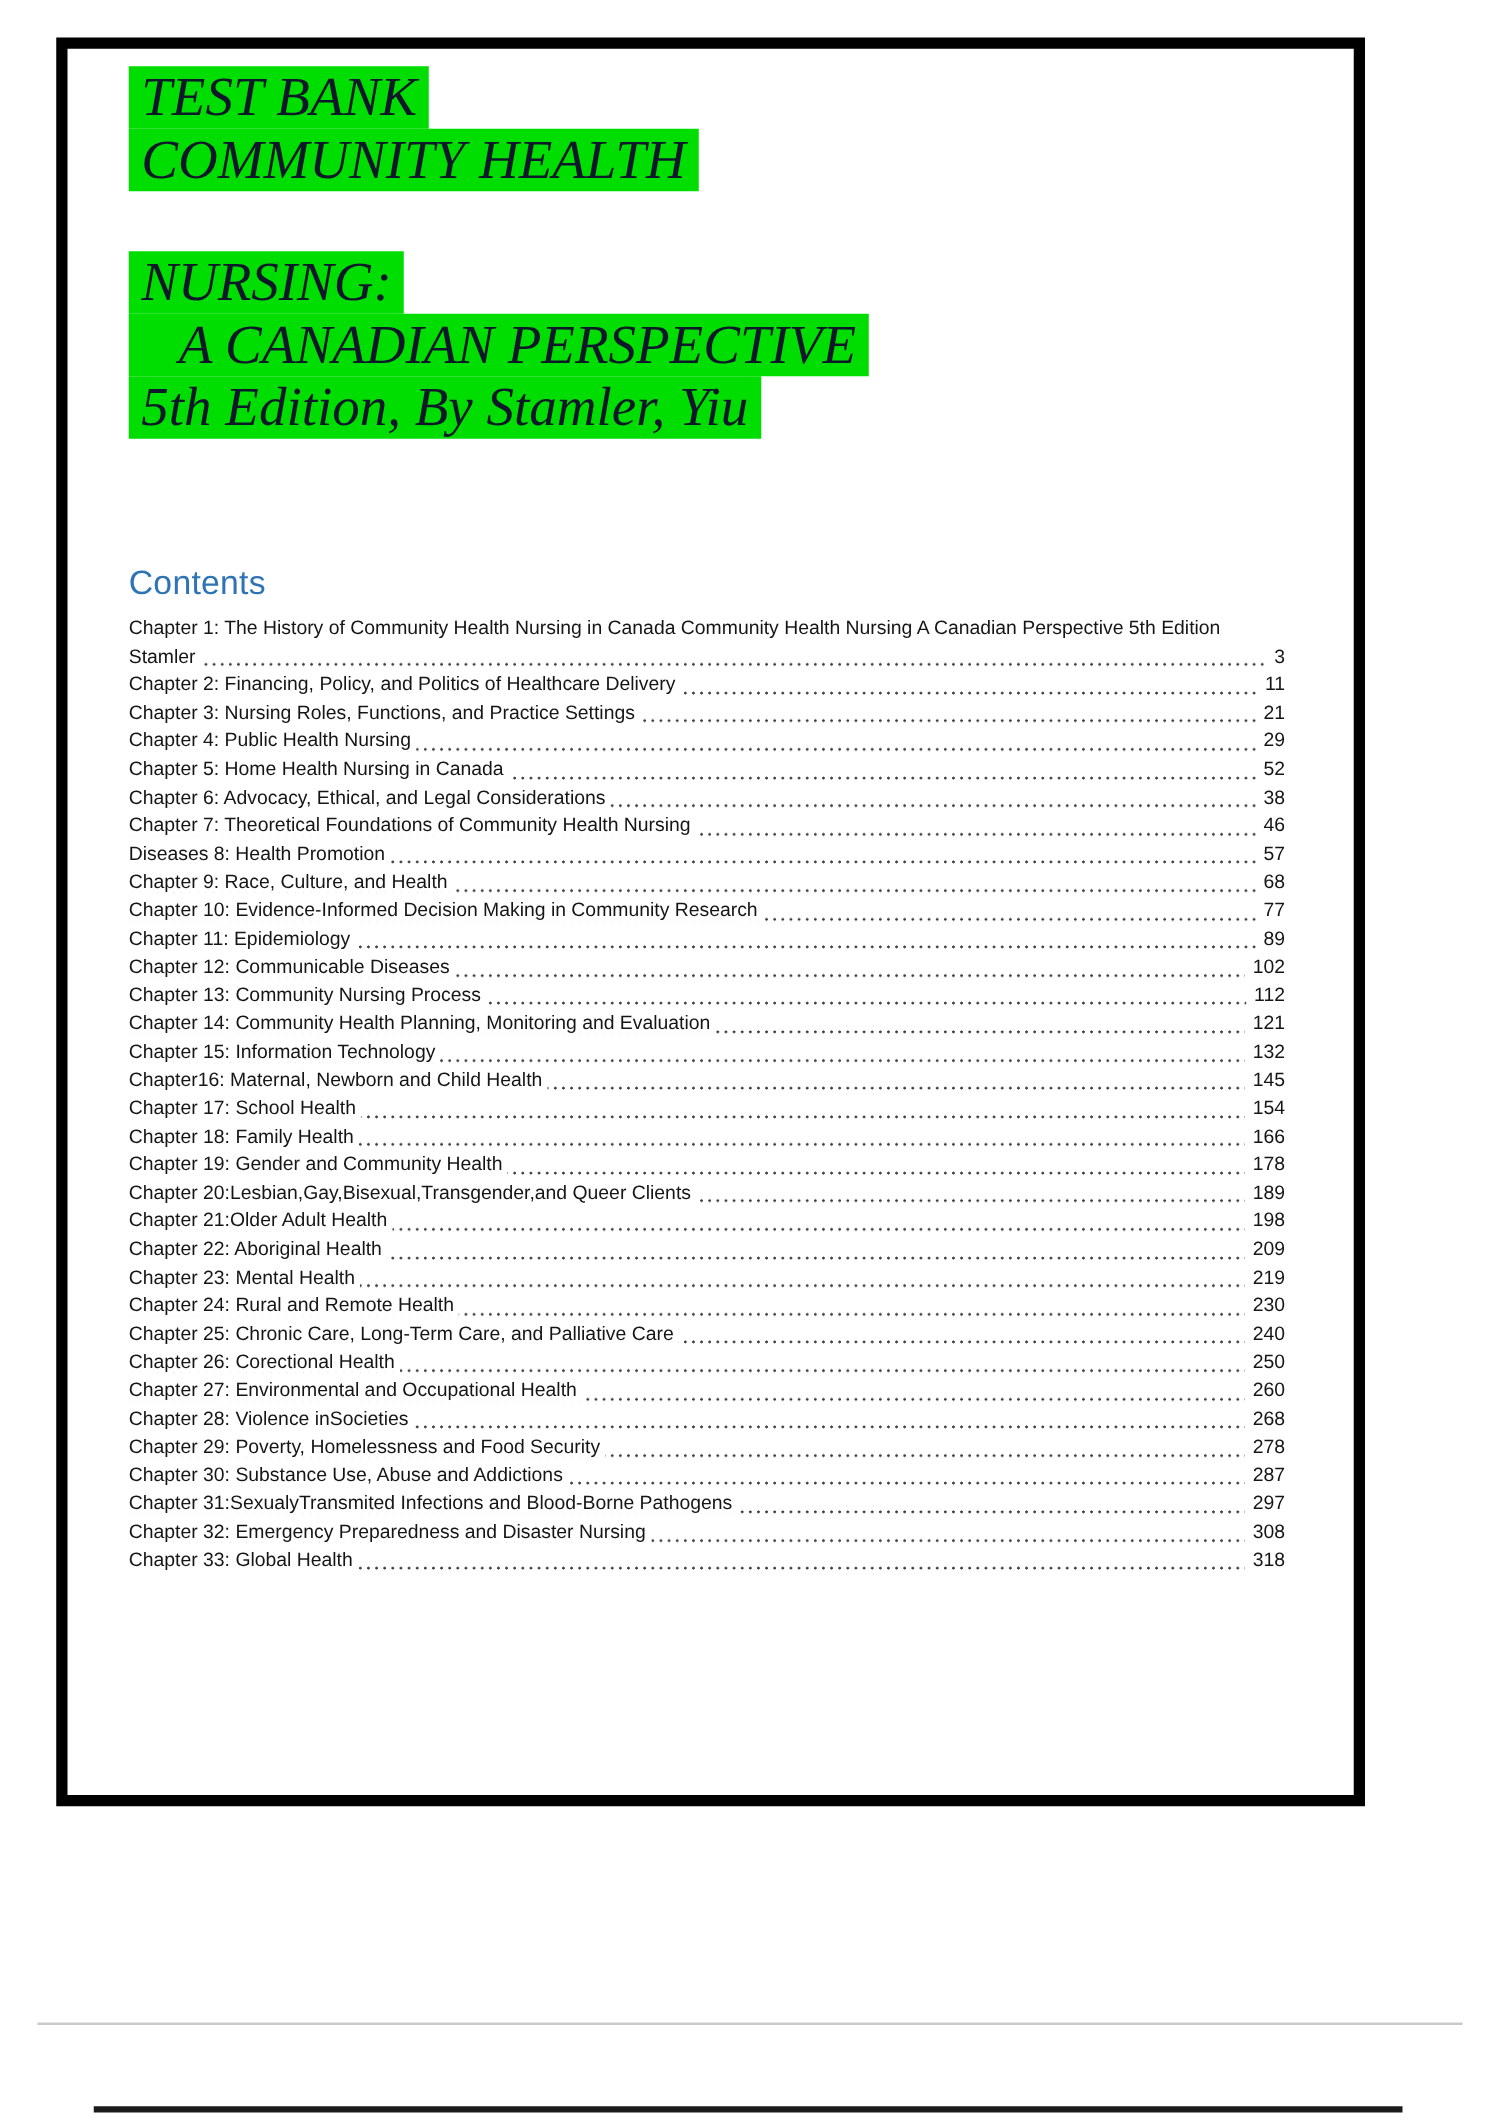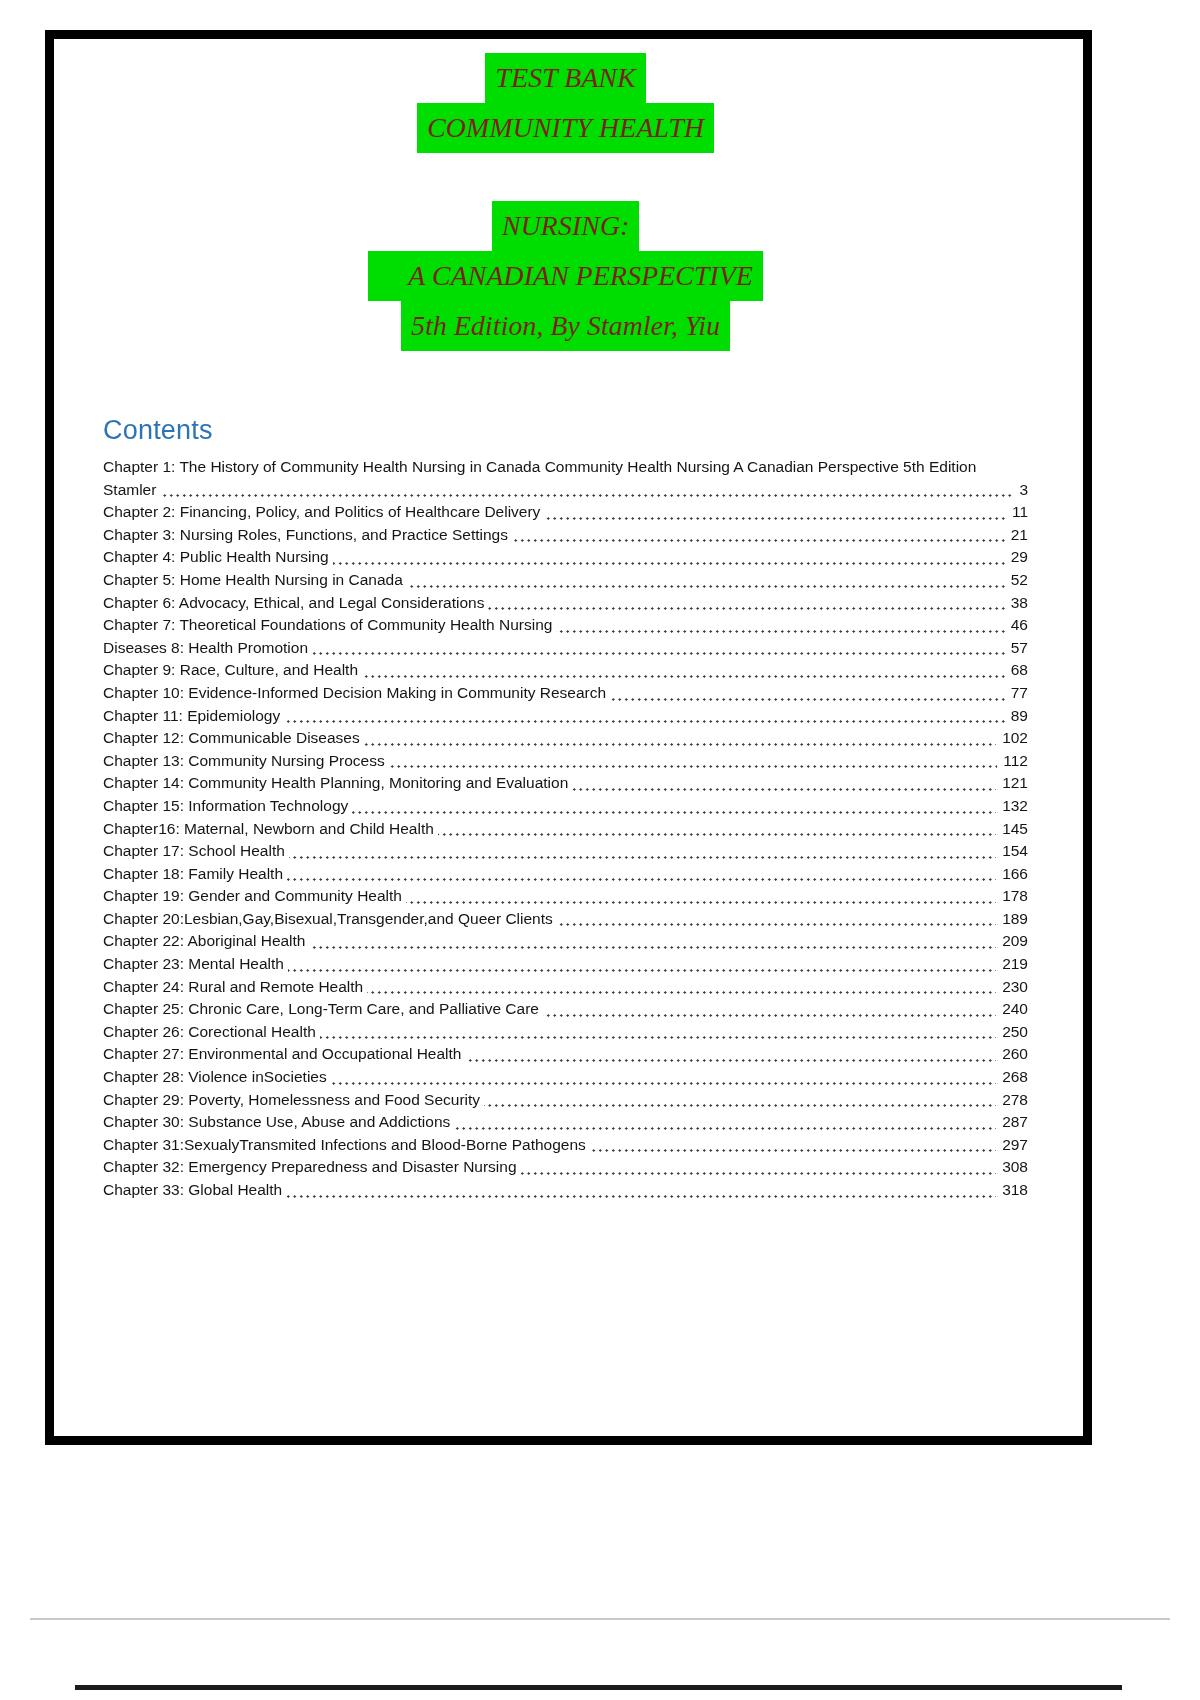--- a/index.html
+++ b/index.html
@@ -22,35 +22,35 @@
     left: 45px;
     top: 30px;
     width: 1047px;
     height: 1415px;
     box-sizing: border-box;
     border: 9px solid #000000;
     background: #ffffff;
     padding: 12px 55px 0 49px;
   }
   .cover-title {
-    text-align: center;
+    text-align: left;
     font-family: "Liberation Serif", serif;
     font-style: italic;
     font-weight: 500;
-    font-size: 28px;
+    font-size: 44px;
     line-height: 50px;
-    color: #7f1d1d;
+    color: #0f172a;
     padding-top: 2px;
   }
   .cover-title .hl {
     display: inline-block;
     padding: 0 10px;
   }
   .contents-heading {
-    margin: 64px 0 10px 0;
+    margin: 100px 0 10px 0;
     font-size: 27px;
     font-weight: 400;
     letter-spacing: 0.2px;
   }
   .toc {
     font-size: 15.5px;
     line-height: 22.6px;
     color: #151515;
   }
   .toc-row {
@@ -117,20 +117,21 @@
         <div class="toc-row"><span class="toc-title">Chapter 11: Epidemiology</span><span class="toc-page">89</span></div>
         <div class="toc-row"><span class="toc-title">Chapter 12: Communicable Diseases</span><span class="toc-page">102</span></div>
         <div class="toc-row"><span class="toc-title">Chapter 13: Community Nursing Process</span><span class="toc-page">112</span></div>
         <div class="toc-row"><span class="toc-title">Chapter 14: Community Health Planning, Monitoring and Evaluation</span><span class="toc-page">121</span></div>
         <div class="toc-row"><span class="toc-title">Chapter 15: Information Technology</span><span class="toc-page">132</span></div>
         <div class="toc-row"><span class="toc-title">Chapter16: Maternal, Newborn and Child Health</span><span class="toc-page">145</span></div>
         <div class="toc-row"><span class="toc-title">Chapter 17: School Health</span><span class="toc-page">154</span></div>
         <div class="toc-row"><span class="toc-title">Chapter 18: Family Health</span><span class="toc-page">166</span></div>
         <div class="toc-row"><span class="toc-title">Chapter 19: Gender and Community Health</span><span class="toc-page">178</span></div>
         <div class="toc-row"><span class="toc-title">Chapter 20:Lesbian,Gay,Bisexual,Transgender,and Queer Clients</span><span class="toc-page">189</span></div>
+        <div class="toc-row"><span class="toc-title">Chapter 21:Older Adult Health</span><span class="toc-page">198</span></div>
         <div class="toc-row"><span class="toc-title">Chapter 22: Aboriginal Health</span><span class="toc-page">209</span></div>
         <div class="toc-row"><span class="toc-title">Chapter 23: Mental Health</span><span class="toc-page">219</span></div>
         <div class="toc-row"><span class="toc-title">Chapter 24: Rural and Remote Health</span><span class="toc-page">230</span></div>
         <div class="toc-row"><span class="toc-title">Chapter 25: Chronic Care, Long-Term Care, and Palliative Care</span><span class="toc-page">240</span></div>
         <div class="toc-row"><span class="toc-title">Chapter 26: Corectional Health</span><span class="toc-page">250</span></div>
         <div class="toc-row"><span class="toc-title">Chapter 27: Environmental and Occupational Health</span><span class="toc-page">260</span></div>
         <div class="toc-row"><span class="toc-title">Chapter 28: Violence inSocieties</span><span class="toc-page">268</span></div>
         <div class="toc-row"><span class="toc-title">Chapter 29: Poverty, Homelessness and Food Security</span><span class="toc-page">278</span></div>
         <div class="toc-row"><span class="toc-title">Chapter 30: Substance Use, Abuse and Addictions</span><span class="toc-page">287</span></div>
         <div class="toc-row"><span class="toc-title">Chapter 31:SexualyTransmited Infections and Blood-Borne Pathogens</span><span class="toc-page">297</span></div>

